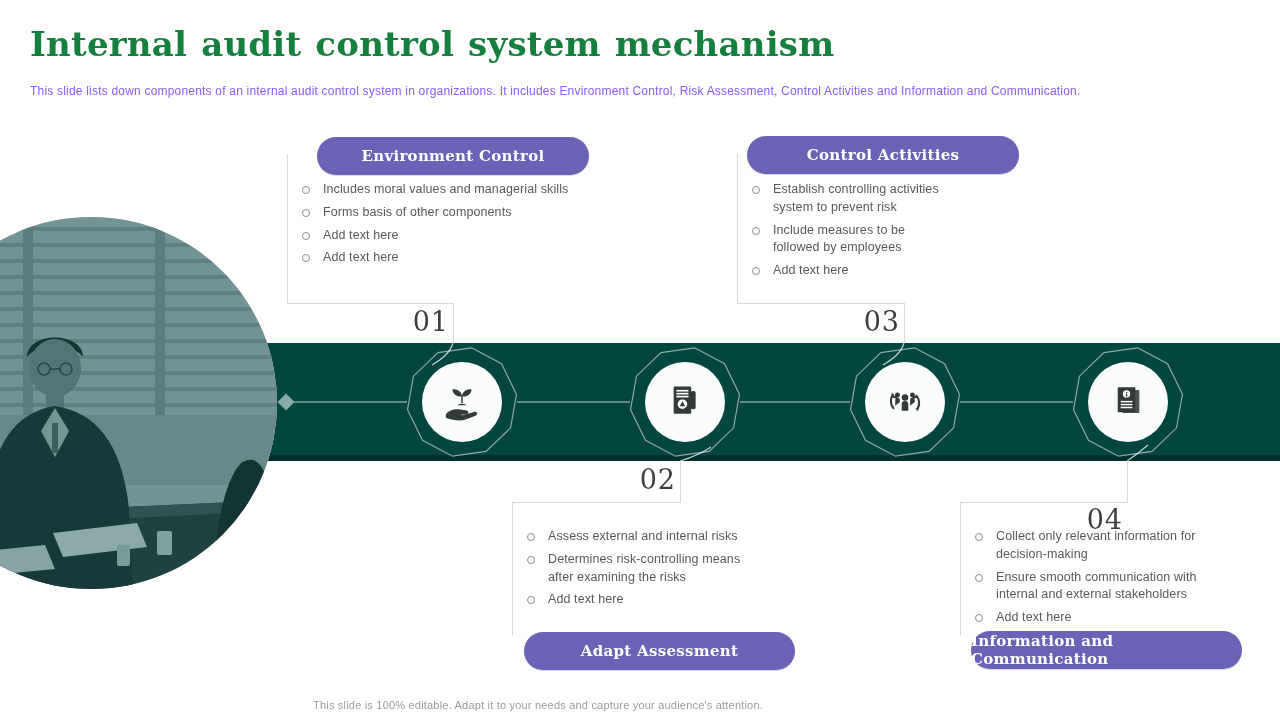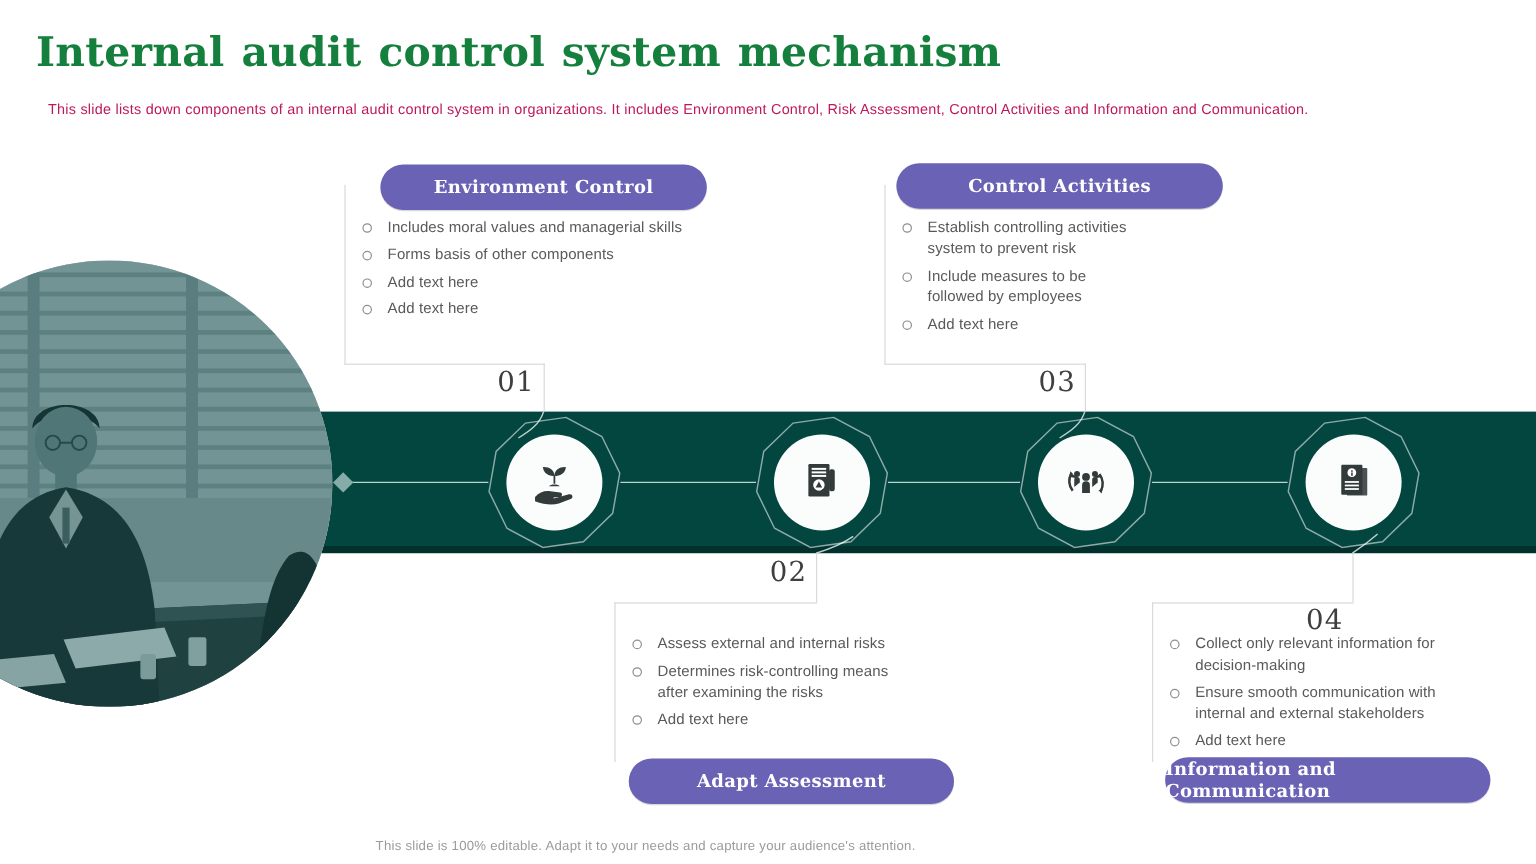--- a/index.html
+++ b/index.html
@@ -6,41 +6,41 @@
   .slide{
     position:relative; width:1280px; height:720px; background:#ffffff;
     overflow:hidden; font-family:"Liberation Sans", sans-serif; margin:0 auto;
   }
   .title{
     position:absolute; left:30px; top:24px; margin:0;
     font-family:"DejaVu Serif","Liberation Serif",serif;
     font-weight:600; font-size:34px; color:#15803d; letter-spacing:.2px; word-spacing:2px;
   }
   .subtitle{
-    position:absolute; left:40px; top:84px; margin:0; width:1180px;
-    font-size:12px; color:#be185d; letter-spacing:.2px;
+    position:absolute; left:30px; top:84px; margin:0; width:1180px;
+    font-size:12px; color:#8b5cf6; letter-spacing:.2px;
   }
   .band{
     position:absolute; left:0; top:343px; width:1280px; height:118px;
     background:#03453f; z-index:1;
   }
   .band-shadow{ position:absolute; left:0; bottom:0; width:100%; height:6px; background:rgba(0,0,0,.28); }
   .overlay{ position:absolute; left:0; top:0; z-index:2; }
   .node{
     position:absolute; width:80px; height:80px; border-radius:50%;
     background:#fbfdfd; display:flex; align-items:center; justify-content:center; z-index:3;
   }
   .content-box{ position:absolute; z-index:2; }
   .cb-top{ border-left:1px solid #d9d9d9; border-bottom:1px solid #d9d9d9; }
   .cb-bottom{ border-left:1px solid #d9d9d9; border-top:1px solid #d9d9d9; }
   .tab-line{ position:absolute; width:0; border-left:1px solid #d9d9d9; z-index:2; }
   .num{
-    position:absolute; z-index:3; width:38px; text-align:center;
+    position:absolute; z-index:3; width:38px; text-align:right;
     font-family:"DejaVu Serif","Liberation Serif",serif;
-    font-size:23px; color:#3f3f3f; letter-spacing:1px;
+    font-size:27px; color:#3f3f3f; letter-spacing:1px;
   }
   .pill{
     position:absolute; z-index:4; height:38px; border-radius:19px;
     background:#6a63b5; color:#ffffff; display:flex; align-items:center; justify-content:center;
     font-family:"DejaVu Serif","Liberation Serif",serif; font-weight:bold; font-size:15px;
     letter-spacing:.3px; box-shadow:0 1px 0 rgba(0,0,0,.15);
   }
   ul.bullets{
     position:absolute; z-index:4; margin:0; padding:0; list-style:none;
     font-size:12.5px; color:#595959; line-height:1.42; letter-spacing:.1px;

